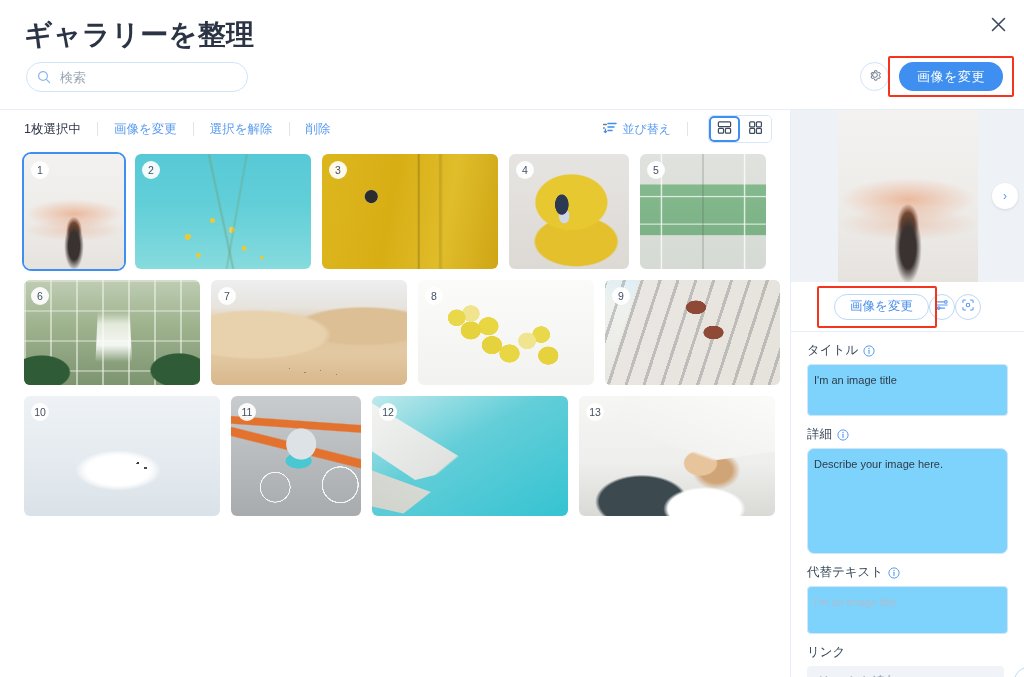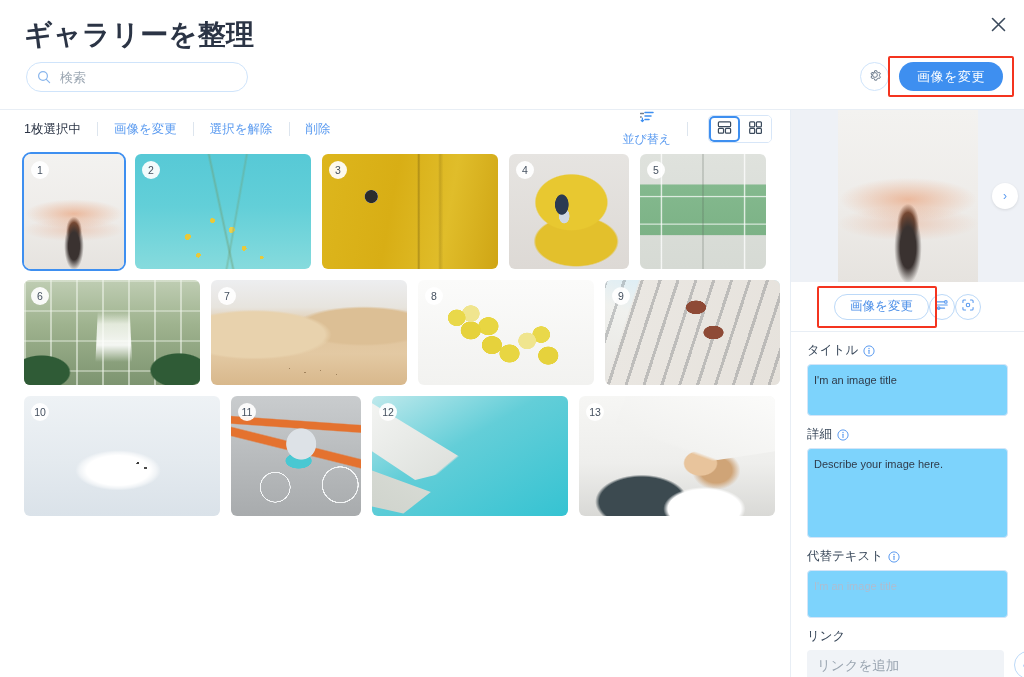--- a/index.html
+++ b/index.html
@@ -131,21 +131,20 @@
     margin-left: auto;
     display: flex;
     align-items: center;
   }
   .sort-btn {
     display: flex; align-items: center;
     color: #5b9bf0;
     font-size: 12px;
     cursor: pointer;
     gap: 5px;
-    flex-direction: column;
   }
   .view-toggle {
     display: flex;
     border: 1px solid #d7e6f8;
     border-radius: 5px;
     overflow: hidden;
     margin-left: 4px;
   }
   .view-btn {
     width: 31px; height: 26px;
@@ -292,21 +291,21 @@
     font-size: 11px;
     color: #2f3b4a;
     padding: 9px 6px;
     outline: none;
     resize: none;
     background: #7dd3fc;
     display: block;
   }
   .ta::placeholder { color: #aebdd0; }
   .ta.h58 { height: 52px; }
-  .ta.h110 { height: 90px; }
+  .ta.h110 { height: 106px; border-radius: 7px; }
   .ta.h50 { height: 48px; }
   .link-row { display: flex; align-items: center; gap: 10px; }
   .link-input {
     flex: 1 1 auto;
     height: 30px;
     border: none;
     border-radius: 4px;
     background: #f0f3f7;
     padding: 0 10px;
     font-size: 13.5px;

